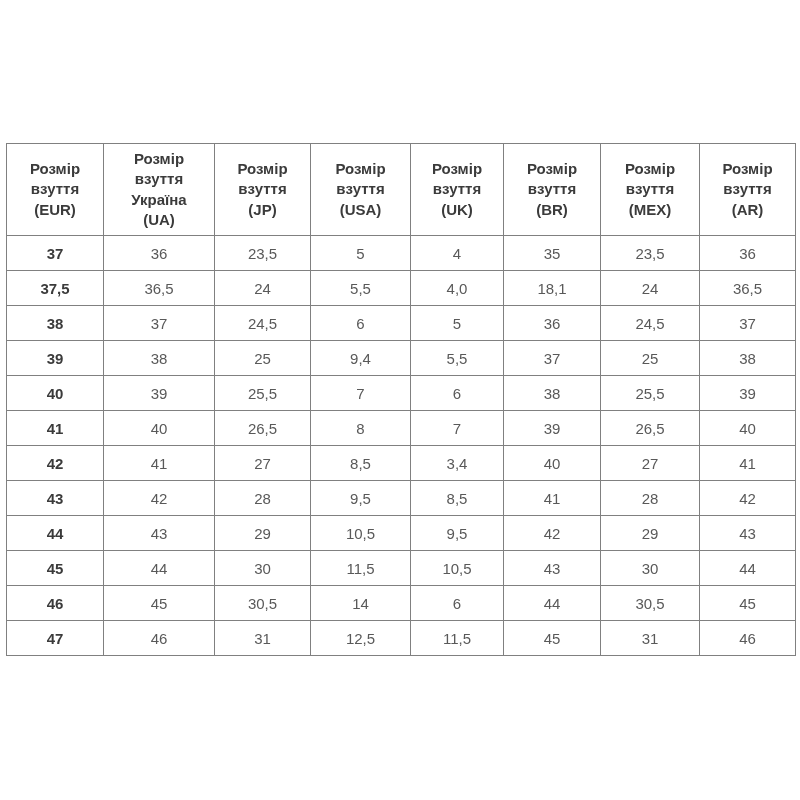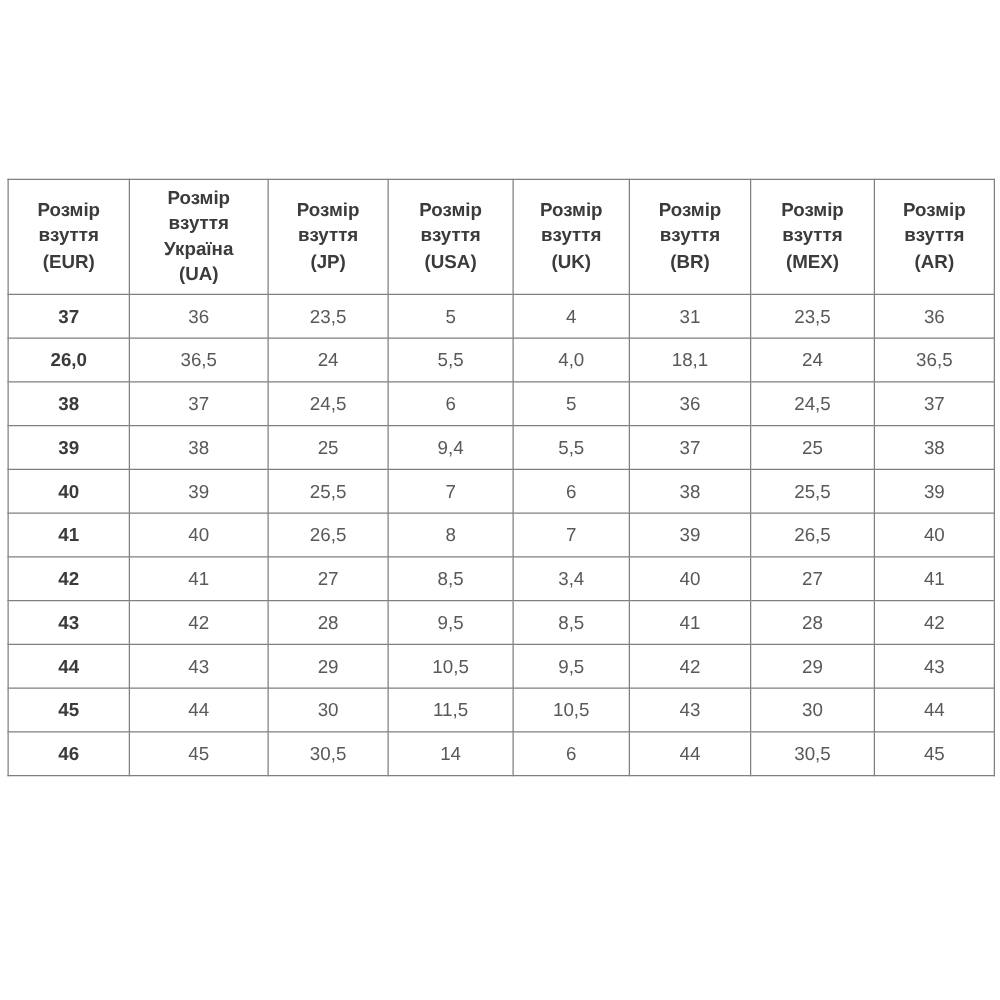--- a/index.html
+++ b/index.html
@@ -96,26 +96,26 @@
 (AR)</th>
       </tr>
     </thead>
     <tbody>
         <tr>
           <td class="rowhead">37</td>
           <td>36</td>
           <td>23,5</td>
           <td>5</td>
           <td>4</td>
-          <td>31</td>
+          <td>35</td>
           <td>23,5</td>
           <td>36</td>
         </tr>
         <tr>
-          <td class="rowhead">26,0</td>
+          <td class="rowhead">37,5</td>
           <td>36,5</td>
           <td>24</td>
           <td>5,5</td>
           <td>4,0</td>
           <td>18,1</td>
           <td>24</td>
           <td>36,5</td>
         </tr>
         <tr>
           <td class="rowhead">38</td>
@@ -200,15 +200,25 @@
         <tr>
           <td class="rowhead">46</td>
           <td>45</td>
           <td>30,5</td>
           <td>14</td>
           <td>6</td>
           <td>44</td>
           <td>30,5</td>
           <td>45</td>
         </tr>
+        <tr>
+          <td class="rowhead">47</td>
+          <td>46</td>
+          <td>31</td>
+          <td>12,5</td>
+          <td>11,5</td>
+          <td>45</td>
+          <td>31</td>
+          <td>46</td>
+        </tr>
       </tbody>
   </table>
 </div>
 
 </body></html>

